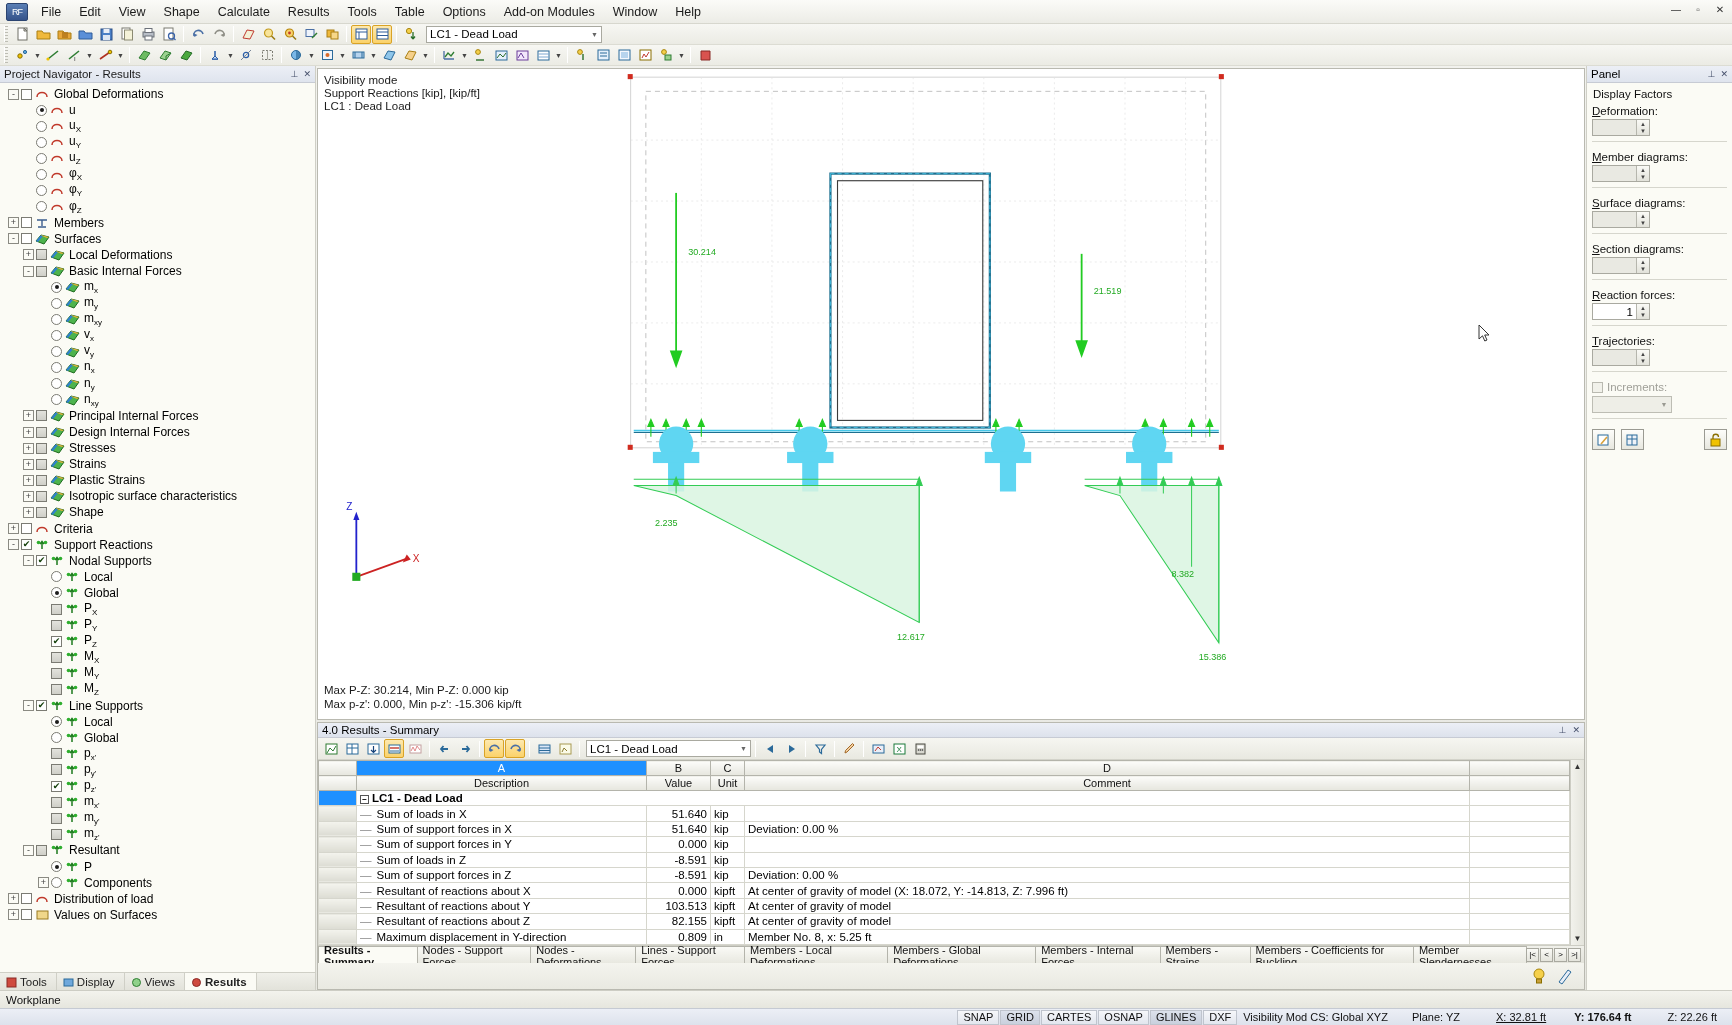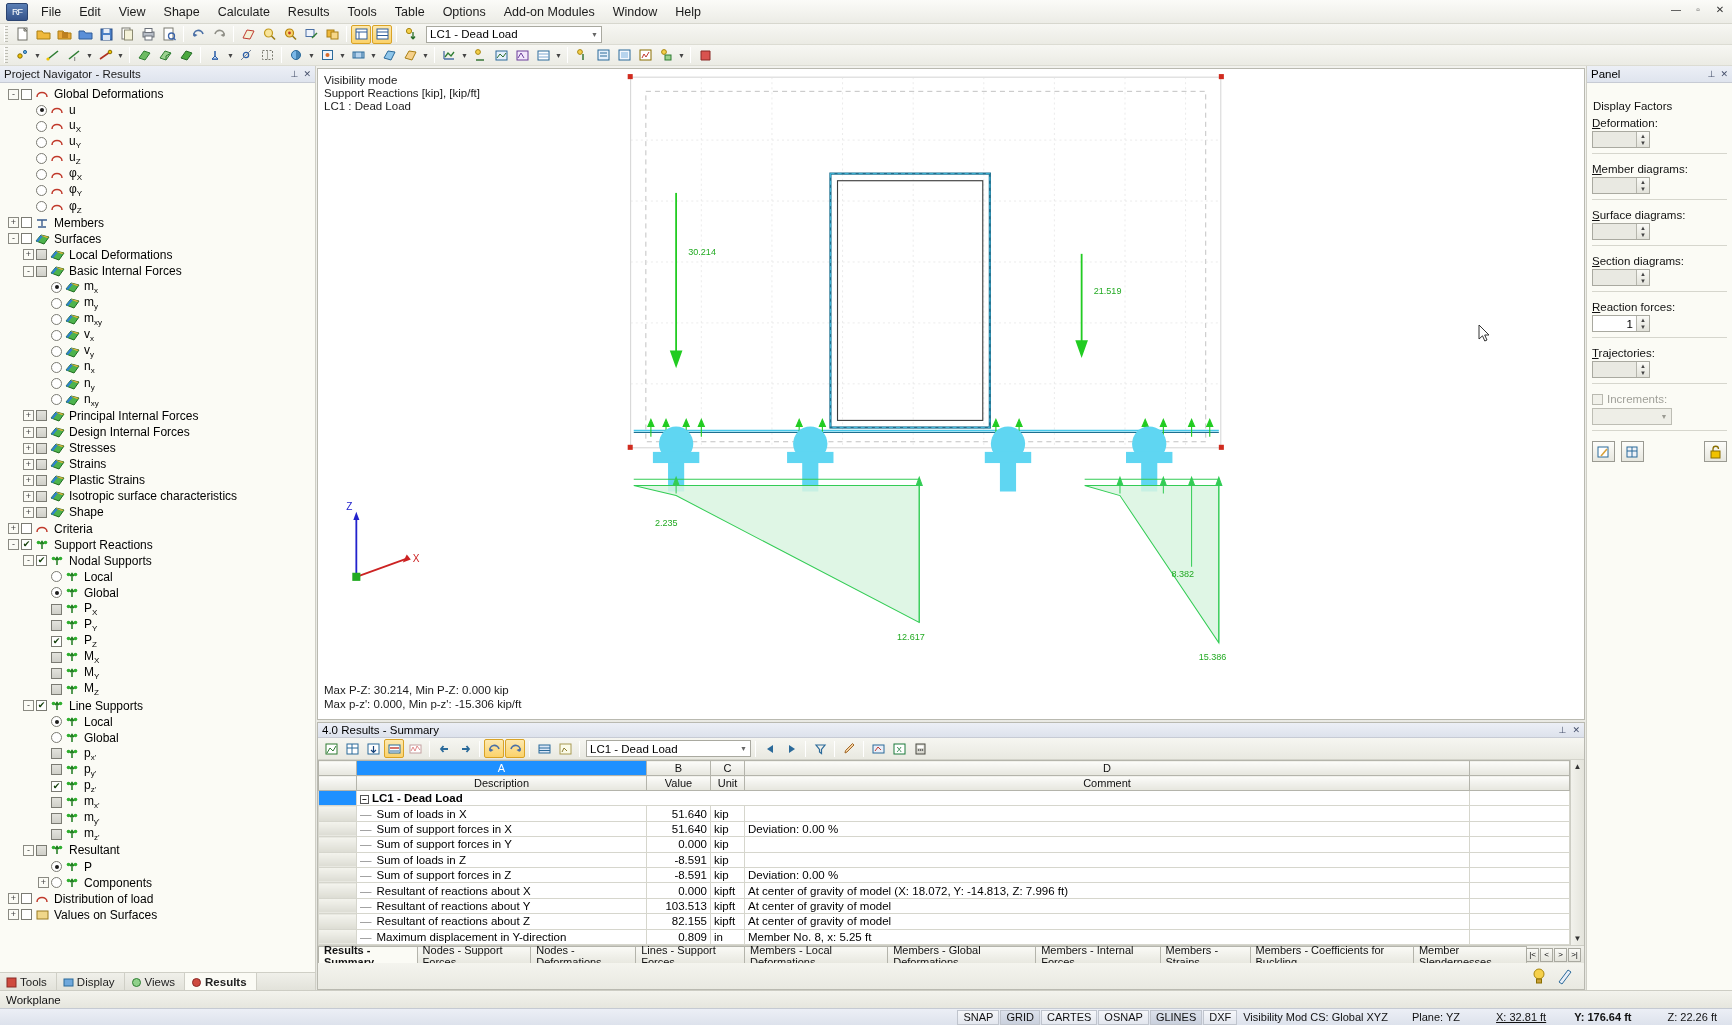--- a/index.html
+++ b/index.html
@@ -107,21 +107,21 @@
   .tabs-nav span { width:13px; height:14px; border:1px solid #a9a9a0; background:linear-gradient(#fafaf6,#e4e4dc);
                    font-size:8px; display:flex; align-items:center; justify-content:center; }
   .below-tabs { height:26px; background:linear-gradient(#f4f4ee,#e9e9e1); display:flex; align-items:center;
                 justify-content:flex-end; padding-right:10px; gap:8px; }
 
   
   .panel { width:146px; background:#fbfbf5; border-left:1px solid #cfcfc6; display:flex; flex-direction:column; }
   .panel-head { height:17px; background:linear-gradient(#eceff6,#dfe4ee); border-bottom:1px solid #c7cbd4;
                 display:flex; align-items:center; padding:0 4px; font-size:11.5px; }
   .panel-head .hbtns { margin-left:auto; display:flex; gap:5px; font-size:9px; color:#46506b; }
-  .panel-body { padding:16px 5px; font-size:11.5px; color:#111; }
+  .panel-body { padding:4px 5px; font-size:11.5px; color:#111; }
   .df-title { margin:1px 0 5px 1px; }
   .df-group { margin-bottom:9px; }
   .df-label { margin-bottom:2px; }
   .df-label u { text-decoration:underline; }
   .spin { display:flex; width:58px; height:17px; border:1px solid #a9a9a0; background:#e9e9e2; }
   .spin.active { background:#fff; }
   .spin input { border:none; outline:none; flex:1; background:transparent; text-align:right;
                 font-family:inherit; font-size:11.5px; padding-right:3px; width:10px; }
   .spin .btns { width:13px; border-left:1px solid #b6b6ad; display:flex; flex-direction:column;
                 background:linear-gradient(#fafaf6,#e2e2da); }

